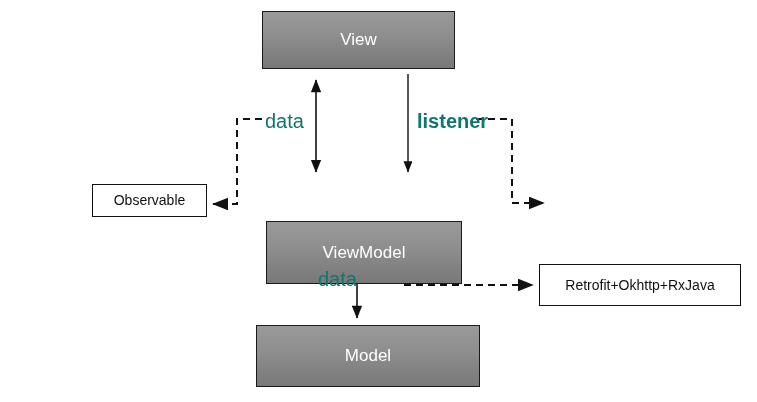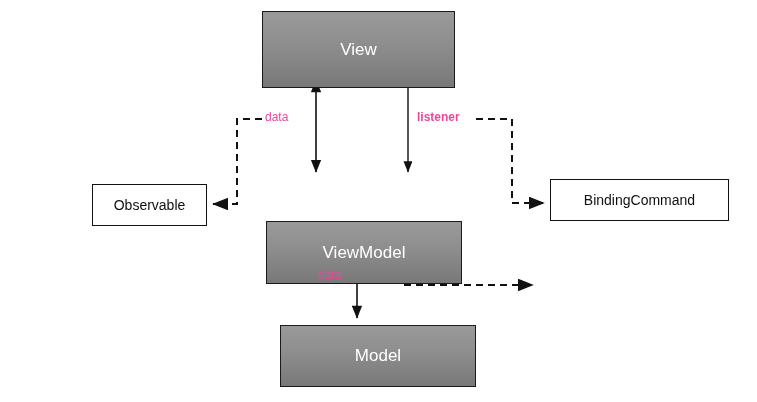--- a/index.html
+++ b/index.html
@@ -39,22 +39,22 @@
     font-size: 17px;
   }
   .node-plain {
     border: 1px solid #121212;
     background: #ffffff;
     color: #101010;
     font-size: 14px;
   }
   .edge-label {
     position: absolute;
-    color: #ec4899;
-    font-size: 12px;
+    color: #0f766e;
+    font-size: 20px;
     white-space: nowrap;
     background: transparent;
   }
 </style>
 </head>
 <body>
 
 <div id="canvas">
 
   <svg class="connectors" viewBox="0 0 757 402" xmlns="http://www.w3.org/2000/svg">
@@ -73,40 +73,40 @@
 
     <line x1="357" y1="318" x2="357" y2="236" stroke="#111111" stroke-width="1.6" marker-start="url(#arrowStart)" marker-end="url(#arrowEnd)"></line>
 
     <path d="M262,119 L237,119 L237,204 L213,204" fill="none" stroke="#111111" stroke-width="2" stroke-dasharray="7,5" marker-end="url(#arrowEnd)"></path>
 
     <path d="M476,119 L512,119 L512,203 L544,203" fill="none" stroke="#111111" stroke-width="2" stroke-dasharray="7,5" marker-end="url(#arrowEnd)"></path>
 
     <path d="M404,285 L533,285" fill="none" stroke="#111111" stroke-width="2" stroke-dasharray="7,5" marker-end="url(#arrowEnd)"></path>
   </svg>
 
-  <div class="node node-filled" style="left:262px; top:11px; width:193px; height:77px;">
+  <div class="node node-filled" style="left:262px; top:11px; width:193px; height:58px;">
     <span>View</span>
   </div>
 
   <div class="node node-filled" style="left:266px; top:173px; width:196px; height:63px;margin-top:48px;">
     <span>ViewModel</span>
   </div>
 
-  <div class="node node-filled" style="left:280px; top:325px; width:196px; height:62px;">
+  <div class="node node-filled" style="left:256px; top:325px; width:224px; height:62px;">
     <span>Model</span>
   </div>
 
-  <div class="node node-plain" style="left:92px; top:184px; width:115px; height:42px;">
+  <div class="node node-plain" style="left:92px; top:184px; width:115px; height:33px;">
     <span>Observable</span>
   </div>
 
-  <div class="node node-plain" style="left:550px; top:179px; width:179px; height:42px;">
-    <span>BindingCommand</span>
+
+  <div class="node node-plain" style="left:539px; top:264px; width:202px; height:42px;">
+    <span>Retrofit+Okhttp+RxJava</span>
   </div>
-
 
   <div class="edge-label" style="left:265px; top:110px;">data</div>
 
   <div class="edge-label" style="left:417px; top:110px;font-weight:bold;">listener</div>
 
   <div class="edge-label" style="left:318px; top:268px;">data</div>
 
 </div>
 
 </body></html>

